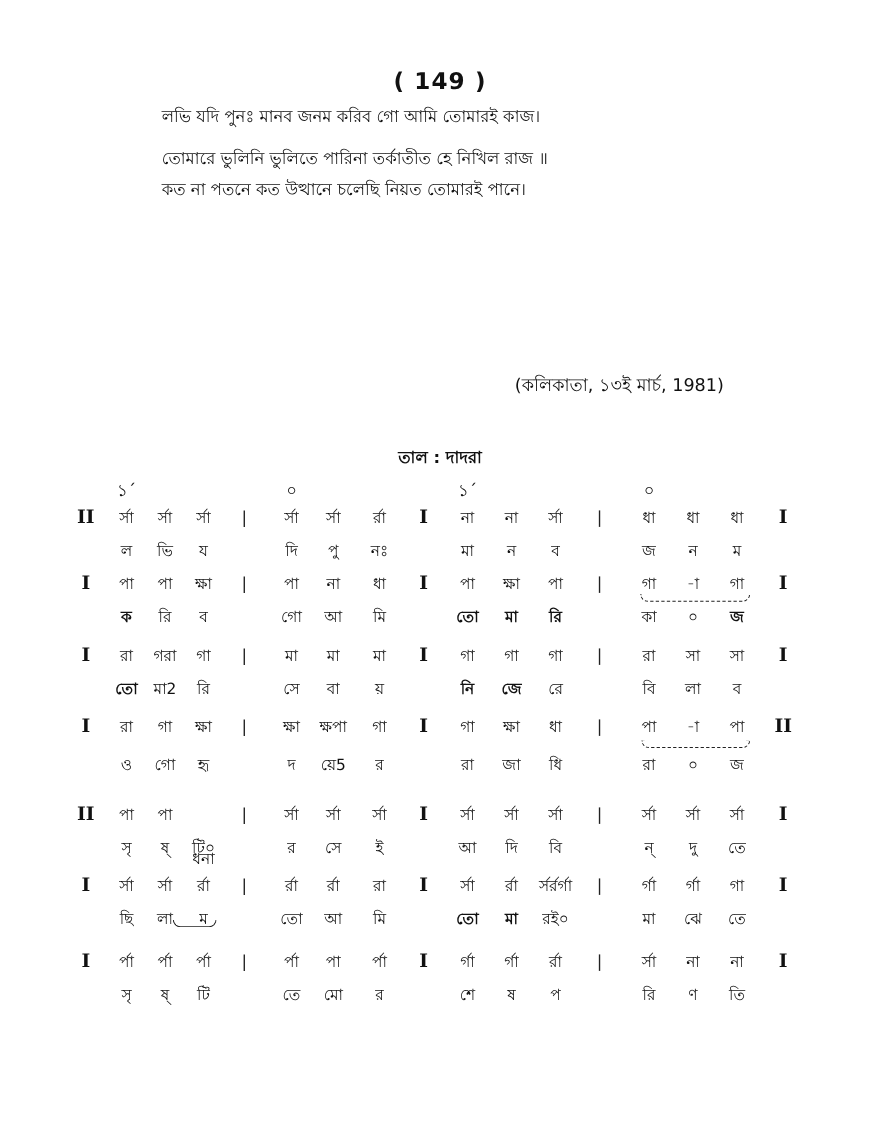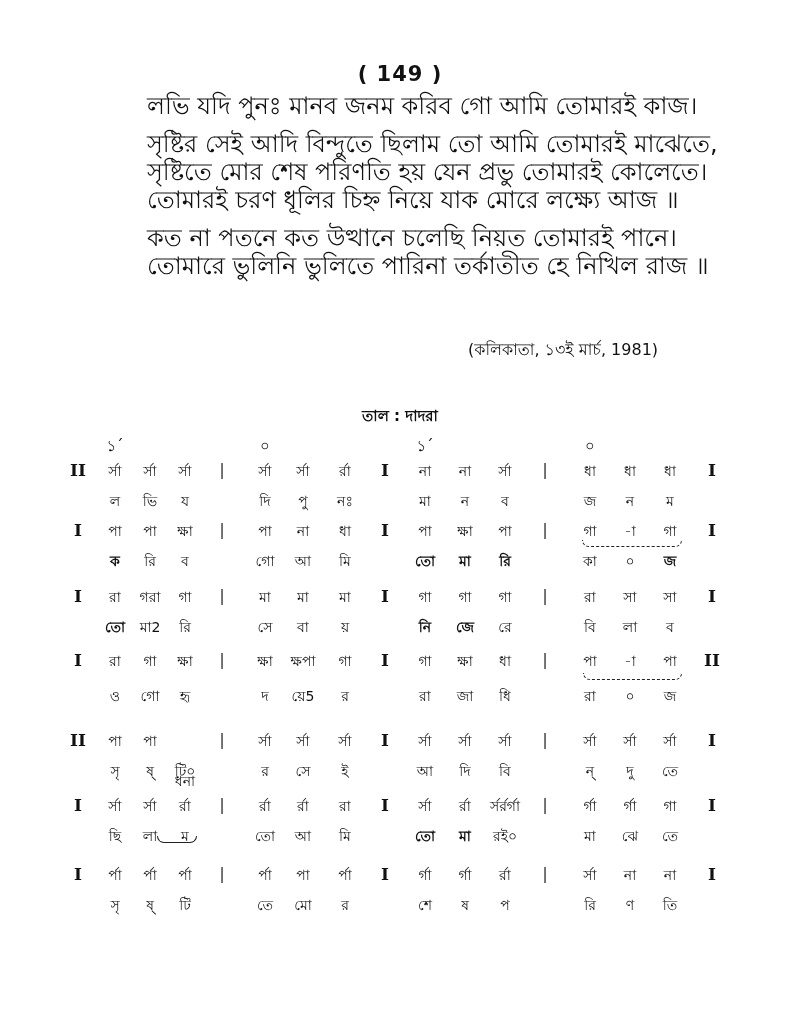--- a/index.html
+++ b/index.html
@@ -5,21 +5,21 @@
   html, body { margin: 0; padding: 0; background: #ffffff; }
   body {
     width: 800px; height: 1035px; position: relative; overflow: hidden;
     font-family: "DejaVu Sans", sans-serif; color: #111;
   }
   .page-number {
     position: absolute; top: 62px; left: 0; width: 800px; text-align: center;
     font-size: 21px; font-weight: bold; letter-spacing: 1px;
   }
   .lyrics { position: absolute; left: 147px; top: 92px; width: 560px; }
-  .lyric-line { font-size: 24px; line-height: 28px; white-space: nowrap; }
+  .lyric-line { font-size: 15px; line-height: 28px; white-space: nowrap; }
   .stanza { margin-bottom: 10px; }
   .signature {
     position: absolute; top: 337px; left: 468px; font-size: 16px; white-space: nowrap;
   }
   .tala-title {
     position: absolute; top: 404px; left: 0; width: 800px; text-align: center;
     font-size: 15px; font-weight: bold;
   }
   .notation { position: absolute; left: 0; top: 0; width: 800px; }
   .cell {
@@ -39,27 +39,22 @@
 </head>
 <body>
 
 <div class="page-number">( 149 )</div>
 
 <div class="lyrics">
   <div class="stanza">
     <div class="lyric-line">লভি যদি পুনঃ মানব জনম করিব গো আমি তোমারই কাজ।</div>
   </div>
   <div class="stanza">
-    <div class="lyric-line">সৃষ্টির সেই আদি বিন্দুতে ছিলাম তো আমি তোমারই মাঝেতে,</div>
-    <div class="lyric-line">সৃষ্টিতে মোর শেষ পরিণতি হয় যেন প্রভু তোমারই কোলেতে।</div>
-    <div class="lyric-line">তোমারই চরণ ধূলির চিহ্ন নিয়ে যাক মোরে লক্ষ্যে আজ ॥</div>
-  </div>
-  <div class="stanza">
+    <div class="lyric-line">তোমারে ভুলিনি ভুলিতে পারিনা তর্কাতীত হে নিখিল রাজ ॥</div>
     <div class="lyric-line">কত না পতনে কত উত্থানে চলেছি নিয়ত তোমারই পানে।</div>
-    <div class="lyric-line">তোমারে ভুলিনি ভুলিতে পারিনা তর্কাতীত হে নিখিল রাজ ॥</div>
   </div>
 </div>
 
 <div class="signature">(কলিকাতা, ১৩ই মার্চ, 1981)</div>
 
 <div class="tala-title">তাল : দাদরা</div>
 
 <div class="notation" id="notation">
 
   <span class="cell marker" style="left:115px;top:437px">১´</span>

